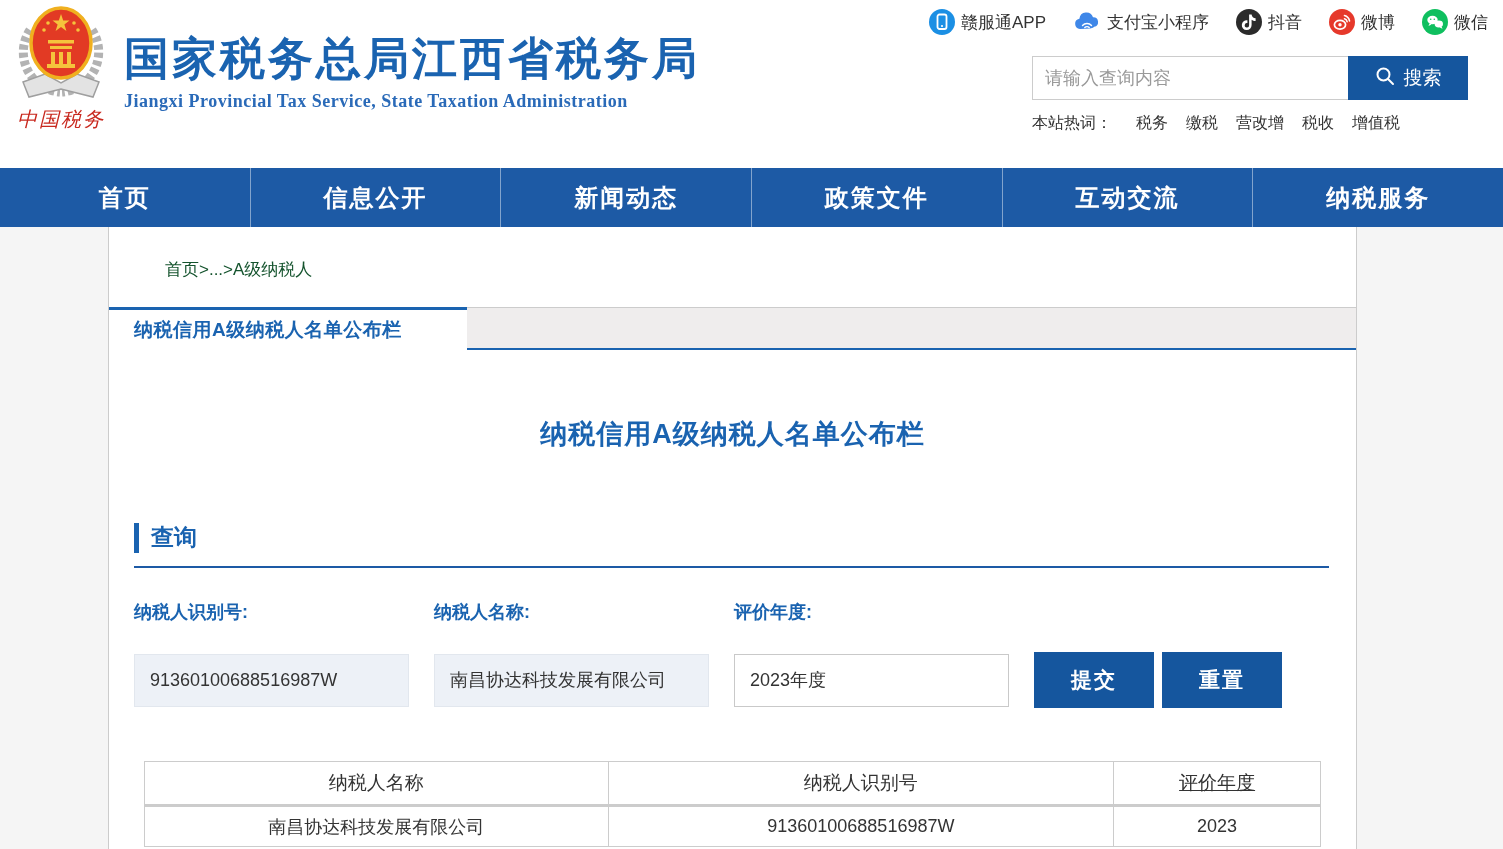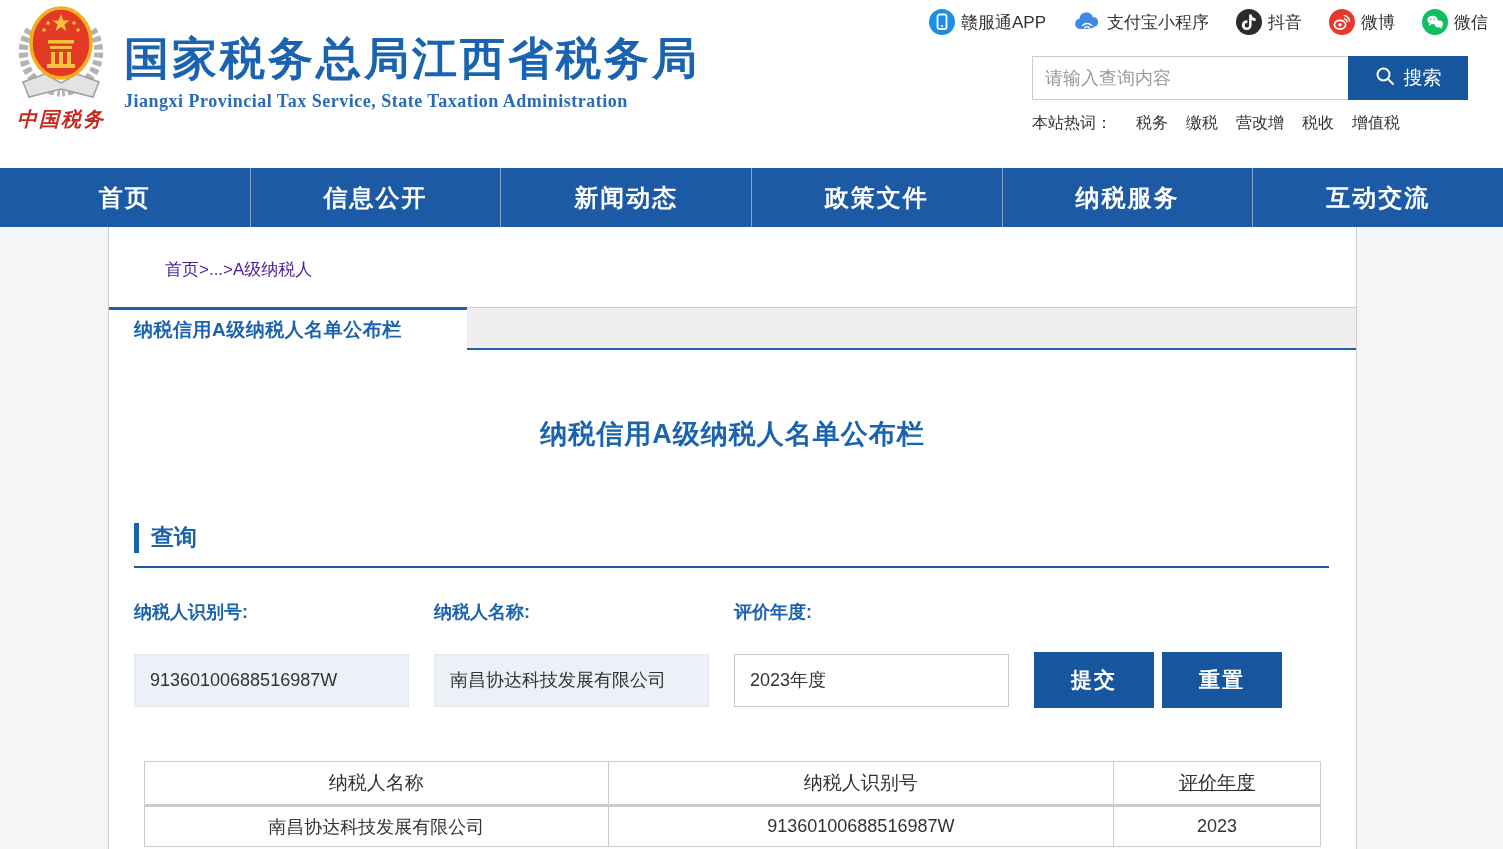--- a/index.html
+++ b/index.html
@@ -11,21 +11,21 @@
   *{margin:0;padding:0;box-sizing:border-box;}
   body{
     width:1503px;height:849px;overflow:hidden;
     background:var(--page_bg);
     font-family:"Liberation Sans","DejaVu Sans",sans-serif;
     color:#333;
   }
   
   .header{height:168px;background:#fff;position:relative;}
   .logo-wrap{position:absolute;left:6px;top:4px;width:110px;text-align:center;}
-  .logo-caption{color:#c8281e;font-weight:bold;font-size:20px;letter-spacing:2px;
+  .logo-caption{color:#c8281e;font-weight:normal;font-size:20px;letter-spacing:2px;
     font-family:"Liberation Serif","DejaVu Serif",serif;font-style:italic;margin-top:-2px;}
   .title-block{position:absolute;left:124px;top:34px;}
   .site-title{font-size:45px;color:var(--accent_blue);font-weight:bold;letter-spacing:3px;line-height:1.1;}
   .site-subtitle{font-family:"Liberation Serif","DejaVu Serif",serif;font-weight:bold;
     color:#2a6ab8;font-size:18px;margin-top:7px;letter-spacing:0.5px;}
   .header-right{position:absolute;right:15px;top:8px;width:560px;}
   .social-row{display:flex;justify-content:flex-end;gap:27px;align-items:center;height:28px;}
   .social-item{display:flex;align-items:center;gap:6px;font-size:17px;color:#333;cursor:pointer;}
   .social-item svg{display:block;}
   .search-row{display:flex;width:436px;margin:20px 20px 0 auto;}
@@ -39,21 +39,21 @@
   .hot-word{cursor:pointer;}
   
   .nav{height:59px;background:var(--nav_blue);display:flex;}
   .nav-item{flex:1;display:flex;align-items:center;justify-content:center;color:#fff;
     font-size:24px;font-weight:bold;letter-spacing:2px;cursor:pointer;
     border-right:1px solid rgba(255,255,255,0.45);}
   .nav-item:last-child{border-right:none;}
   
   .content{margin-left:108px;width:1249px;background:#fff;min-height:622px;
     border-left:1px solid #ccc;border-right:1px solid #ccc;}
-  .breadcrumb{padding-top:31px;margin-left:56px;font-size:17px;color:#4c1d95;cursor:pointer;}
+  .breadcrumb{padding-top:31px;margin-left:56px;font-size:17px;color:#14532d;cursor:pointer;}
   .tab-strip{margin-top:26px;display:flex;height:43px;}
   .tab-active{width:358px;background:#fff;border-top:3px solid var(--accent_blue);
     color:var(--accent_blue);font-weight:bold;font-size:19px;display:flex;align-items:center;
     padding-left:25px;cursor:pointer;letter-spacing:0.5px;}
   .tab-rest{flex:1;background:#efeded;border-top:1px solid #ccc;border-bottom:2px solid var(--accent_blue);}
   .page-title{margin-top:66px;text-align:center;font-size:27px;font-weight:bold;
     color:var(--accent_blue);letter-spacing:1px;}
   .query-heading{margin:70px 0 0 25px;display:flex;align-items:center;gap:12px;}
   .query-bar{width:5px;height:30px;background:var(--accent_blue);}
   .query-title{font-size:23px;font-weight:bold;color:var(--accent_blue);}
@@ -193,22 +193,22 @@
       <span class="hot-word">增值税</span>
     </div>
   </div>
 </div>
 
 <div class="nav">
   <div class="nav-item">首页</div>
   <div class="nav-item">信息公开</div>
   <div class="nav-item">新闻动态</div>
   <div class="nav-item">政策文件</div>
+  <div class="nav-item">互动交流</div>
   <div class="nav-item">纳税服务</div>
-  <div class="nav-item">互动交流</div>
 </div>
 
 <div class="content">
   <div class="breadcrumb">首页&gt;...&gt;A级纳税人</div>
 
   <div class="tab-strip">
     <div class="tab-active">纳税信用A级纳税人名单公布栏</div>
     <div class="tab-rest"></div>
   </div>
 

